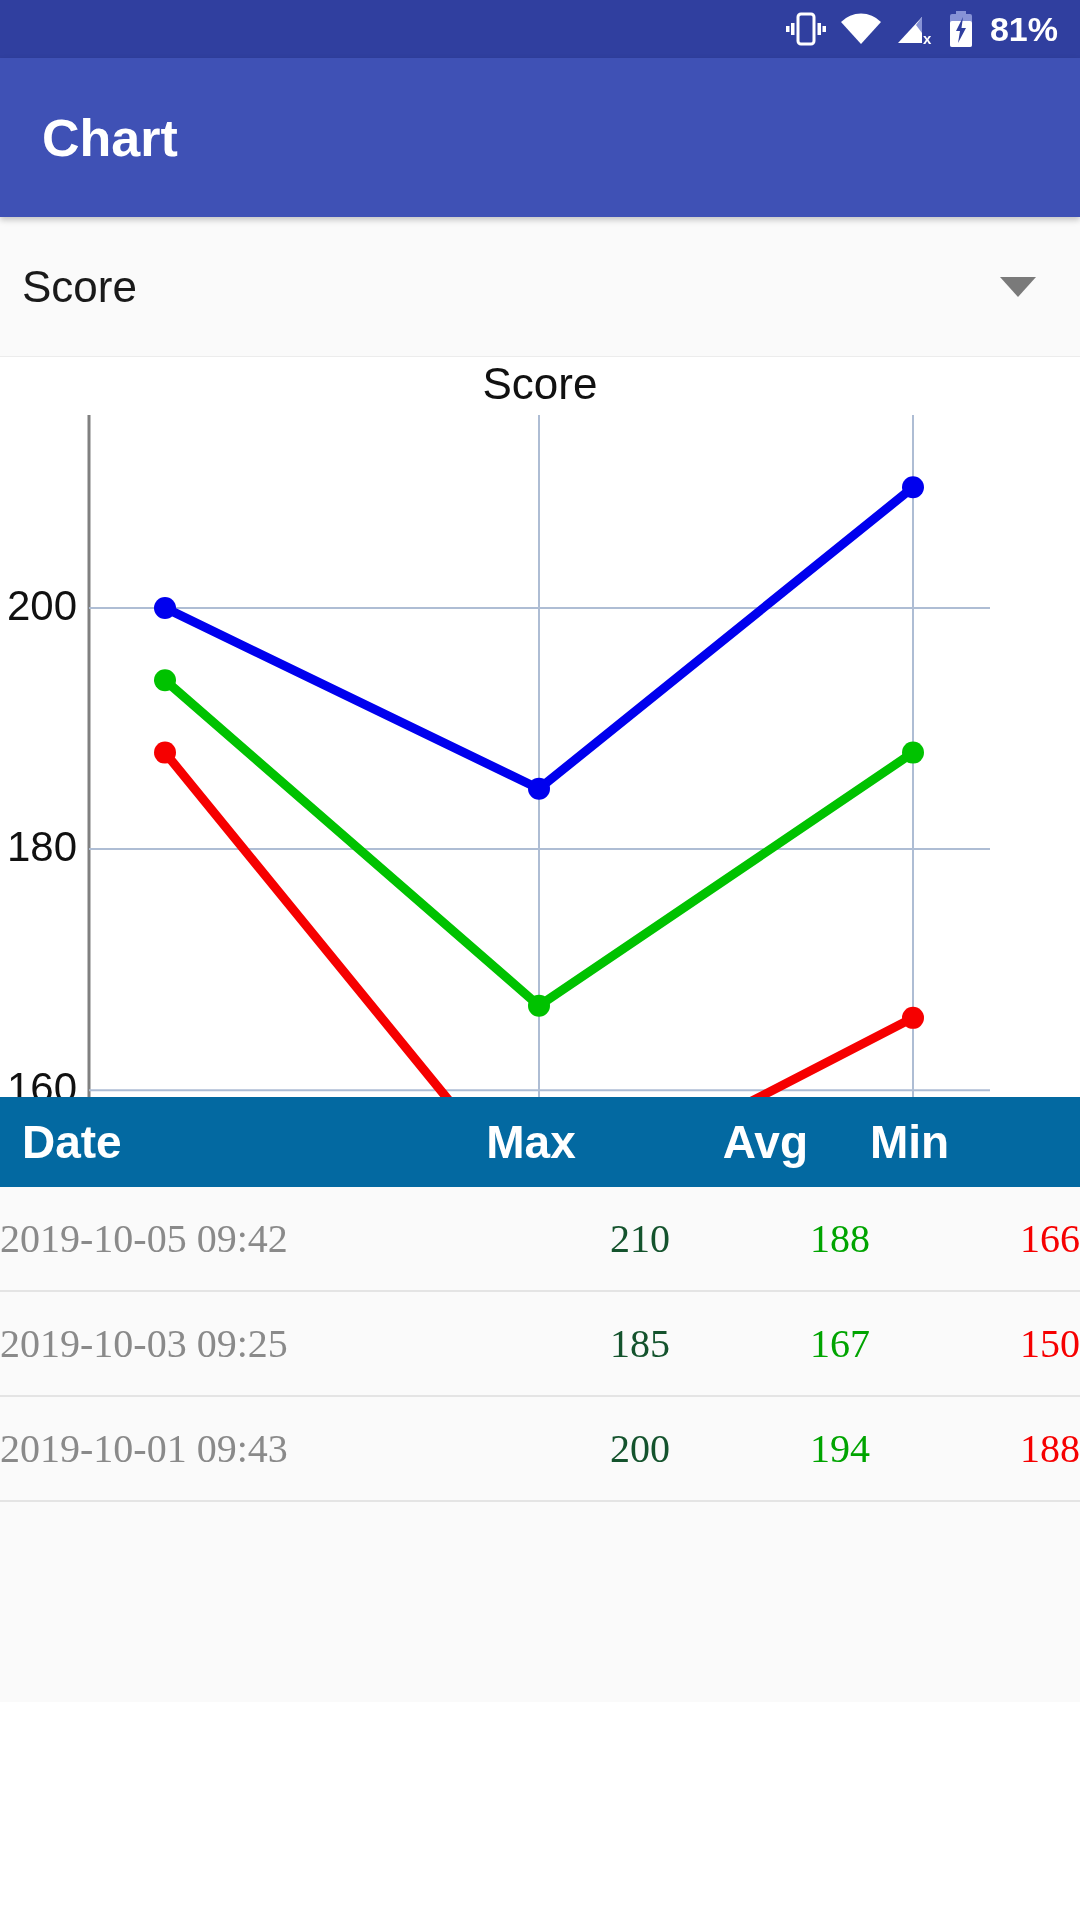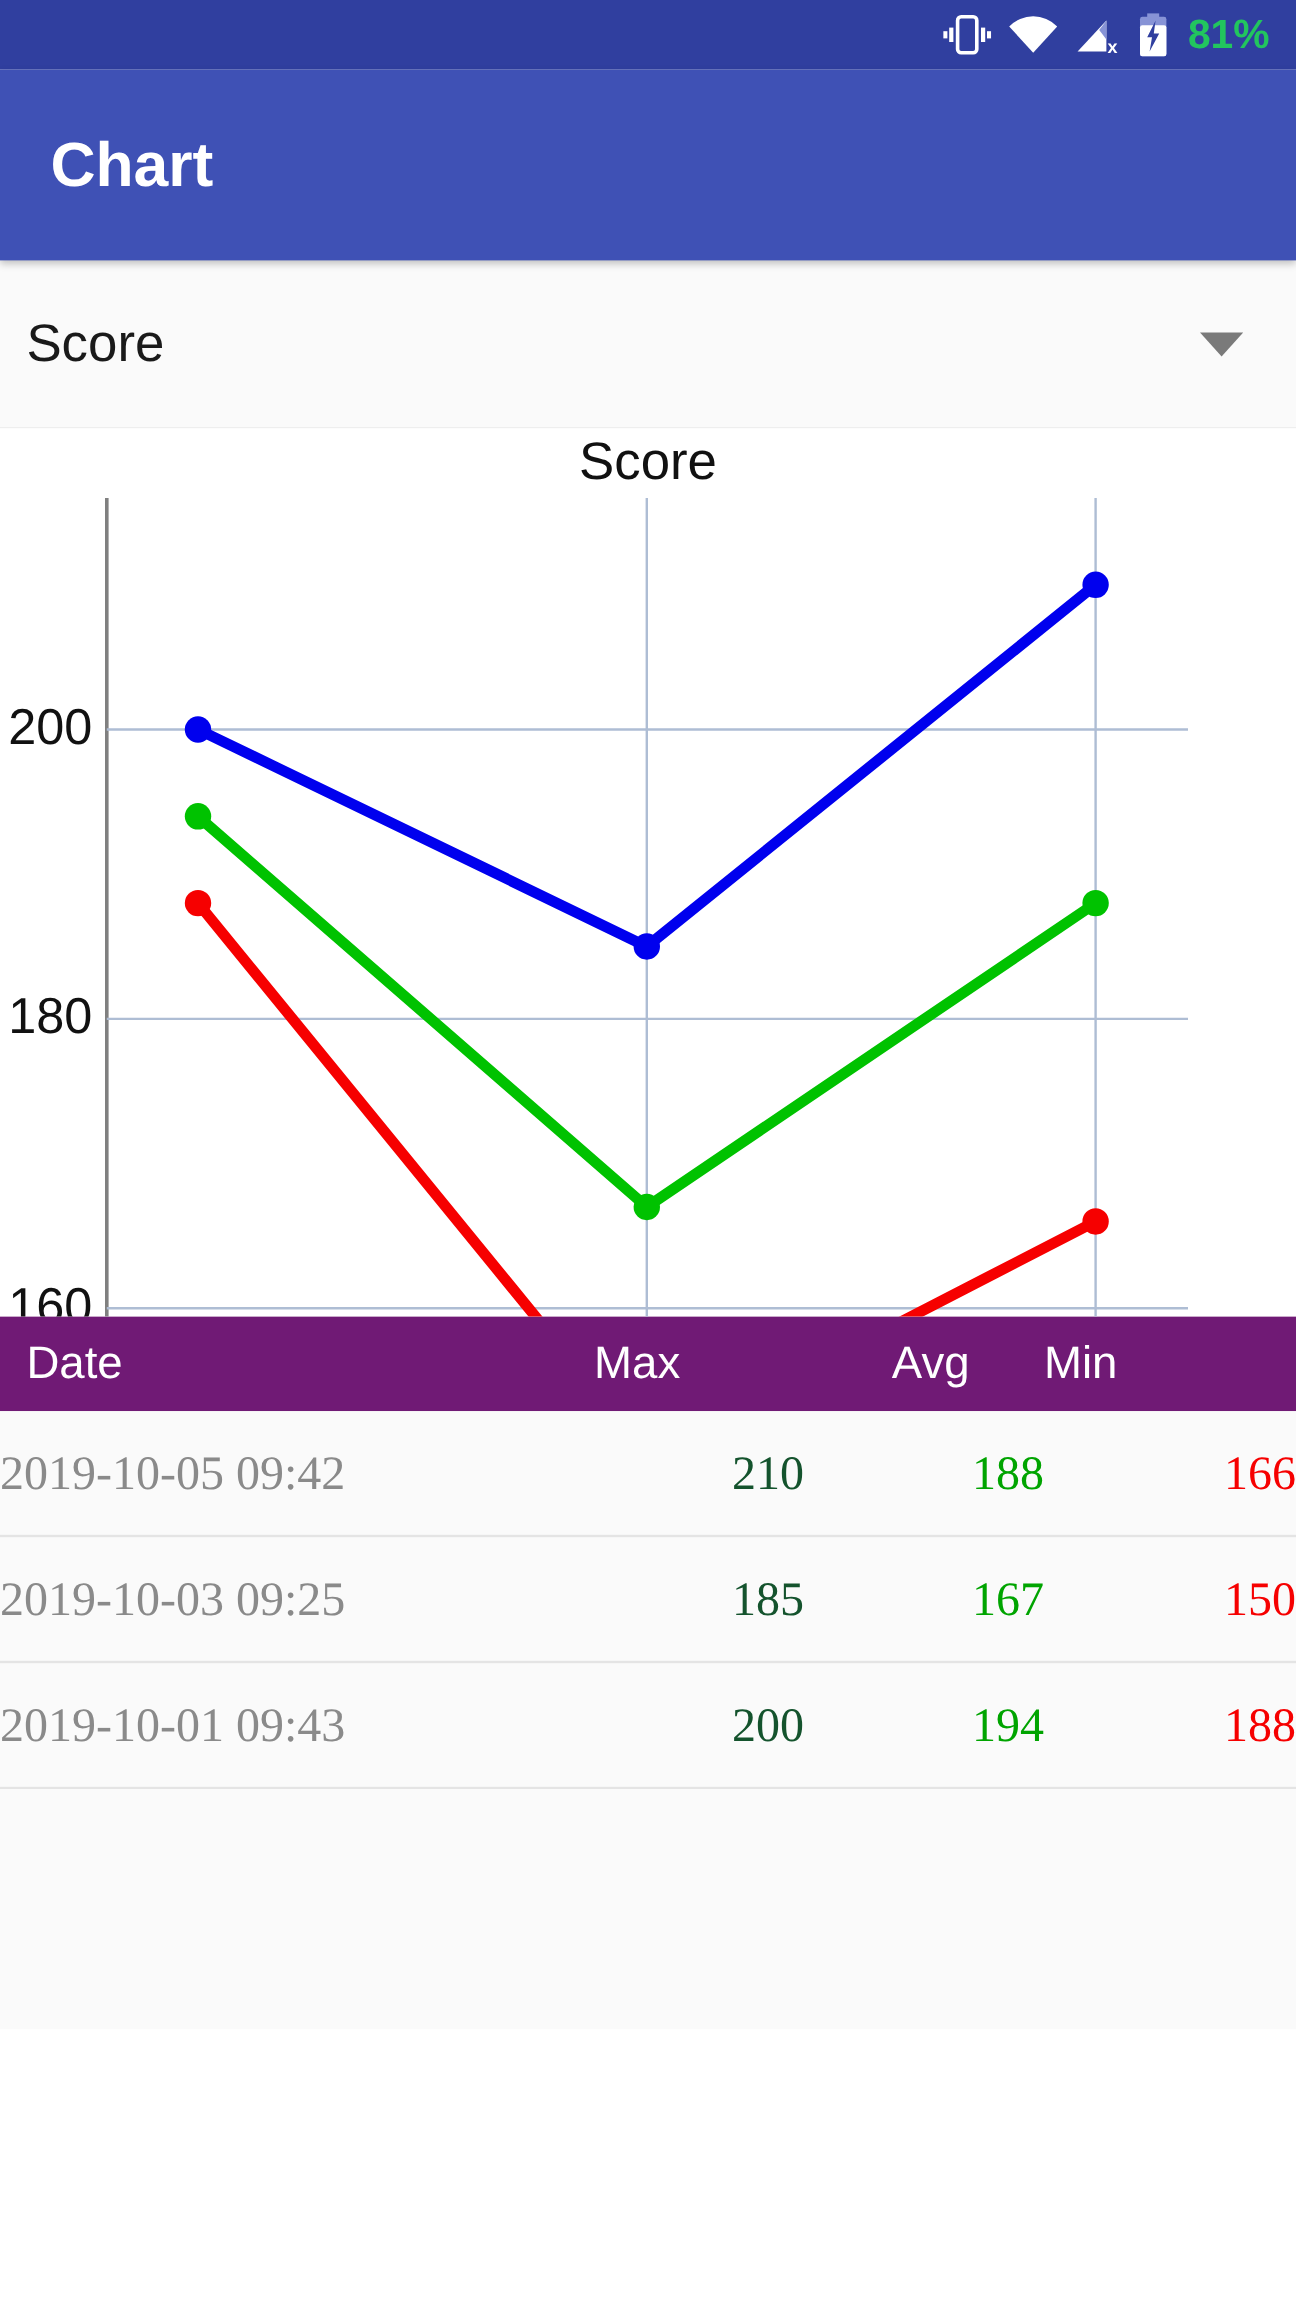--- a/index.html
+++ b/index.html
@@ -16,21 +16,21 @@
     height: 58px;
     background: #303f9f;
     display: flex;
     align-items: center;
     justify-content: flex-end;
     padding-right: 22px;
     gap: 14px;
   }
   .status-bar .icon { display: flex; align-items: center; }
   .battery-pct {
-    color: #22c55e;
+    color: #ffffff;
     font-size: 34px;
     font-weight: bold;
     letter-spacing: 0px;
     line-height: 1;
     margin-left: 2px;
   }
 
   
   .app-bar {
     height: 159px;
@@ -79,24 +79,24 @@
   }
   .chart-svg { display: block; }
 
   
   .data-table {
     width: 1080px;
     border-collapse: collapse;
     table-layout: fixed;
   }
   .data-table thead th {
-    background: #701a75;
+    background: #0369a1;
     color: #ffffff;
-    font-size: 38px;
-    font-weight: normal;
+    font-size: 46px;
+    font-weight: bold;
     padding: 18px 0;
     height: 70px;
   }
   .th-date   { text-align: left;  padding-left: 22px !important; width: 460px; }
   .th-max    { text-align: center; padding-right: 68px !important; width: 210px; }
   .th-avg    { text-align: right; padding-right: 62px !important; width: 200px; }
   .th-min    { text-align: left; padding-right: 22px !important; width: 210px; }
 
   .data-table tbody td {
     font-size: 40px;

